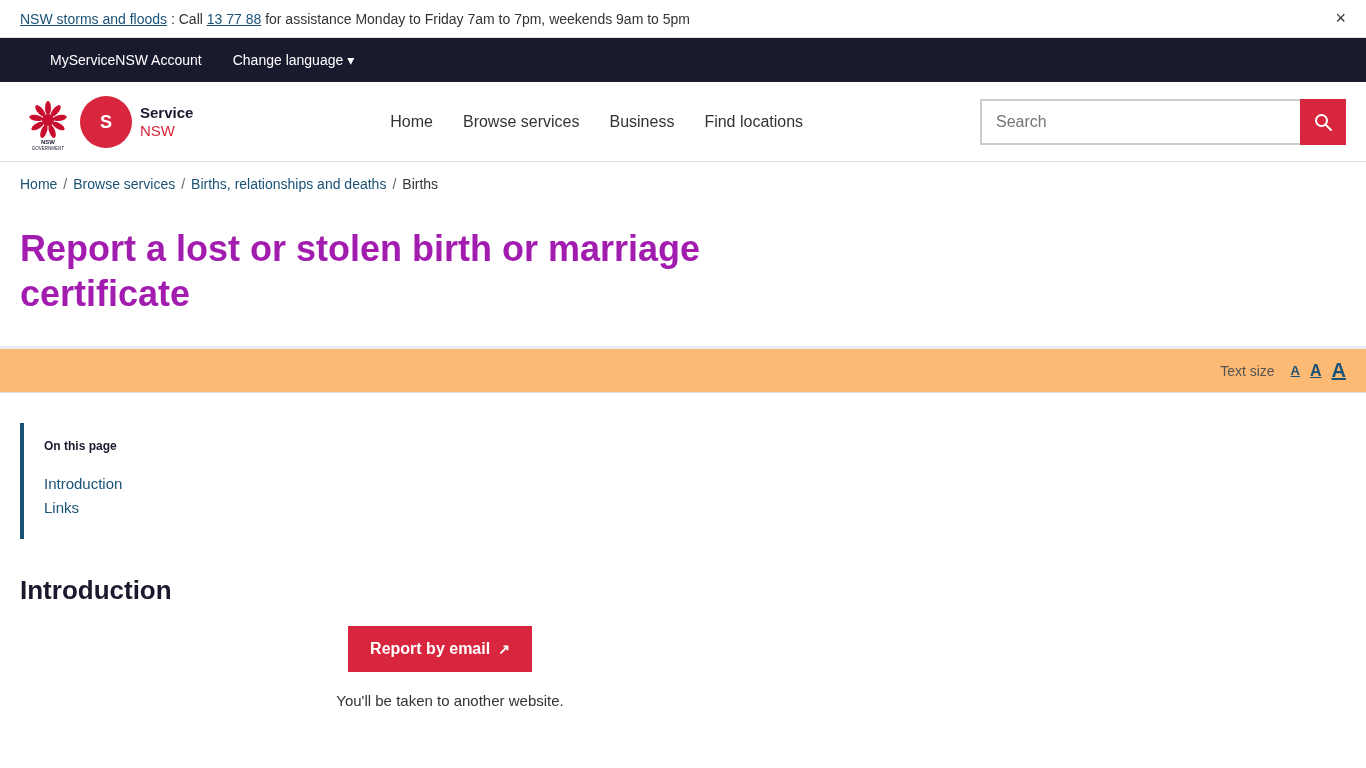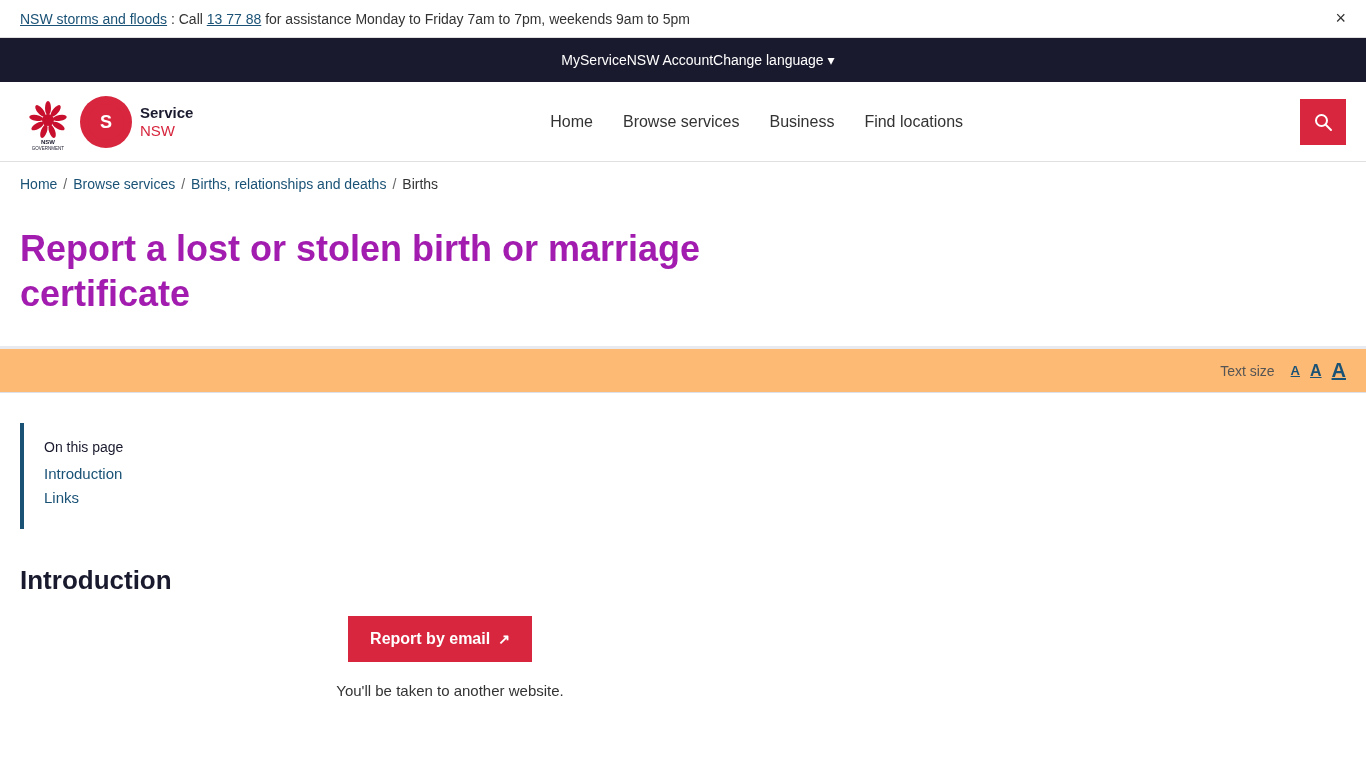--- a/index.html
+++ b/index.html
@@ -17,23 +17,24 @@
       justify-content: space-between;
     }
     .alert-banner a { color: #1a5276; text-decoration: underline; }
     .alert-banner .close-btn { background: none; border: none; font-size: 18px; cursor: pointer; color: #333; }
 
     
     .top-nav {
       background: #1a1a2e;
       padding: 0 20px;
       display: flex;
-      justify-content: center;
+      justify-content: flex-start;
       align-items: center;
       height: 44px;
+      gap: 31px;
     }
     .top-nav a {
       color: #fff;
       text-decoration: none;
       font-size: 14px;
       margin-left: 30px;
     }
     .top-nav .lang-btn {
       color: #fff;
       font-size: 14px;
@@ -155,24 +156,24 @@
     }
 
     
     .on-this-page {
       border-left: 4px solid #1a5276;
       padding: 16px 20px;
       margin-bottom: 36px;
       background: #fff;
     }
     .on-this-page-title {
-      font-size: 14px;
-      font-weight: normal;
+      font-size: 12px;
+      font-weight: bold;
       color: #1a1a2e;
-      margin-bottom: 10px;
+      margin-bottom: 22px;
     }
     .on-this-page ul {
       list-style: none;
       padding: 0;
     }
     .on-this-page ul li { margin-bottom: 6px; }
     .on-this-page ul li a { color: #1a5276; text-decoration: none; font-size: 15px; }
 
     
     .section-title {
@@ -305,20 +306,21 @@
   </div>
 
   <nav class="main-nav">
     <a href="#">Home</a>
     <a href="#">Browse services</a>
     <a href="#">Business</a>
     <a href="#">Find locations</a>
   </nav>
 
   <div class="search-area">
+    <input class="search-input" type="text" placeholder="Search" style="">
     <button class="search-btn">
       <svg width="20" height="20" viewBox="0 0 20 20" fill="none">
         <circle cx="8.5" cy="8.5" r="5.5" stroke="white" stroke-width="2"></circle>
         <line x1="13" y1="13" x2="18" y2="18" stroke="white" stroke-width="2" stroke-linecap="round"></line>
       </svg>
     </button>
   </div>
 </header>
 
 <div class="breadcrumb">

